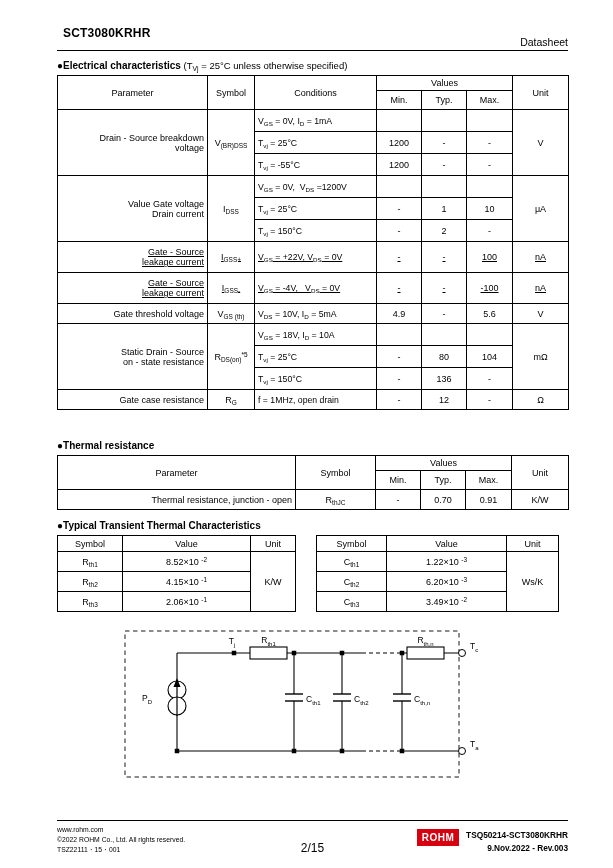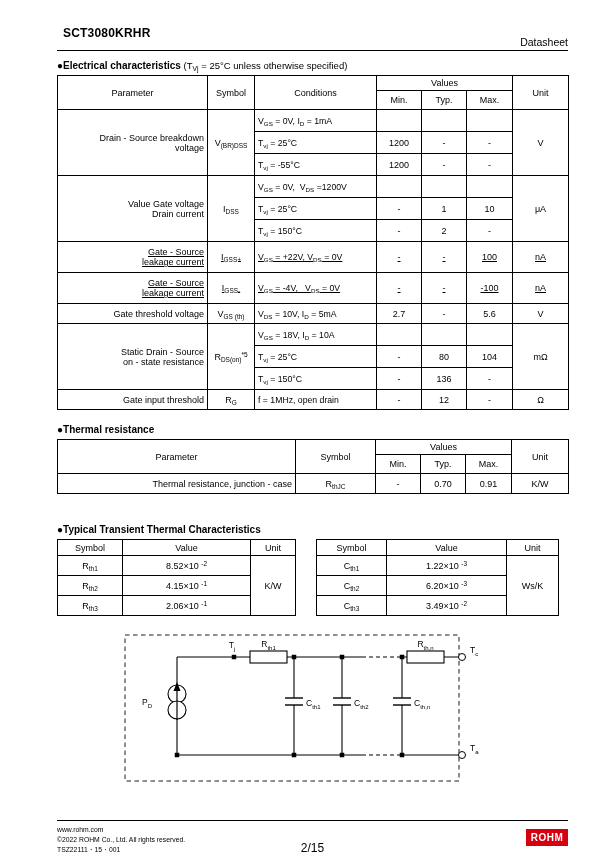--- a/index.html
+++ b/index.html
@@ -161,21 +161,21 @@
         <td class="val">-</td>
         <td class="val">-</td>
         <td class="val">-100</td>
         <td class="unit">nA</td>
       </tr>
 
       <tr class="r20">
         <td class="param">Gate threshold voltage</td>
         <td class="sym">V<sub>GS (th)</sub></td>
         <td class="cond">V<sub>DS</sub> = 10V, I<sub>D</sub> = 5mA</td>
-        <td class="val">2.7</td>
+        <td class="val">4.9</td>
         <td class="val">-</td>
         <td class="val">5.6</td>
         <td class="unit">V</td>
       </tr>
 
       <tr class="r22">
         <td rowspan="3" class="param">Static Drain - Source
 on - state resistance</td>
         <td rowspan="3" class="sym">R<sub>DS(on)</sub><sup>*5</sup></td>
         <td class="cond">V<sub>GS</sub> = 18V, I<sub>D</sub> = 10A</td>
@@ -191,32 +191,32 @@
         <td class="val">104</td>
       </tr>
       <tr class="r22">
         <td class="cond">T<sub>vj</sub> = 150°C</td>
         <td class="val">-</td>
         <td class="val">136</td>
         <td class="val">-</td>
       </tr>
 
       <tr class="r20">
-        <td class="param">Gate input threshold</td>
+        <td class="param">Gate case resistance</td>
         <td class="sym">R<sub>G</sub></td>
         <td class="cond">f = 1MHz, open drain</td>
         <td class="val">-</td>
         <td class="val">12</td>
         <td class="val">-</td>
         <td class="unit">Ω</td>
       </tr>
     </tbody>
   </table>
 
-  <div class="sec-heading" style="margin-top:14px;"><span>●Thermal resistance</span></div>
+  <div class="sec-heading" style="margin-top:30px;"><span>●Thermal resistance</span></div>
 
   <table class="tbl fullw">
     <colgroup>
         <col style="width:238px">
         <col style="width:80px">
         <col style="width:45px">
         <col style="width:45px">
         <col style="width:46px">
         <col style="width:57px">
       </colgroup>
@@ -228,31 +228,31 @@
         <th rowspan="2">Unit</th>
       </tr>
       <tr class="rh2">
         <th>Min.</th>
         <th>Typ.</th>
         <th>Max.</th>
       </tr>
     </thead>
     <tbody>
       <tr class="r20">
-        <td class="param">Thermal resistance, junction - case</td>
+        <td class="param">Thermal resistance, junction - open</td>
         <td class="sym">R<sub>thJC</sub></td>
         <td class="val">-</td>
         <td class="val">0.70</td>
         <td class="val">0.91</td>
         <td class="unit">K/W</td>
       </tr>
     </tbody>
   </table>
 
-  <div class="sec-heading" style="margin-top:30px;"><span>●Typical Transient Thermal Characteristics</span></div>
+  <div class="sec-heading" style="margin-top:10px;"><span>●Typical Transient Thermal Characteristics</span></div>
 
   <div class="ttwrap">
     <table>
       <colgroup>
           <col style="width:65px">
           <col style="width:128px">
           <col style="width:45px">
         </colgroup>
       <thead>
         <tr class="r17">
@@ -371,16 +371,20 @@
 
   <div class="footer">
     <div class="footer-left">
       <div>www.rohm.com</div>
       <div>©2022 ROHM Co., Ltd. All rights reserved.</div>
       <div>TSZ22111・15・001</div>
     </div>
     <div class="footer-center">2/15</div>
     <div class="footer-right">
       <div class="logo">ROHM</div>
+      <div class="footer-doc">
+        <div>TSQ50214-SCT3080KRHR</div>
+        <div>9.Nov.2022 - Rev.003</div>
+      </div>
     </div>
   </div>
 
 </div>
 
 </body></html>

